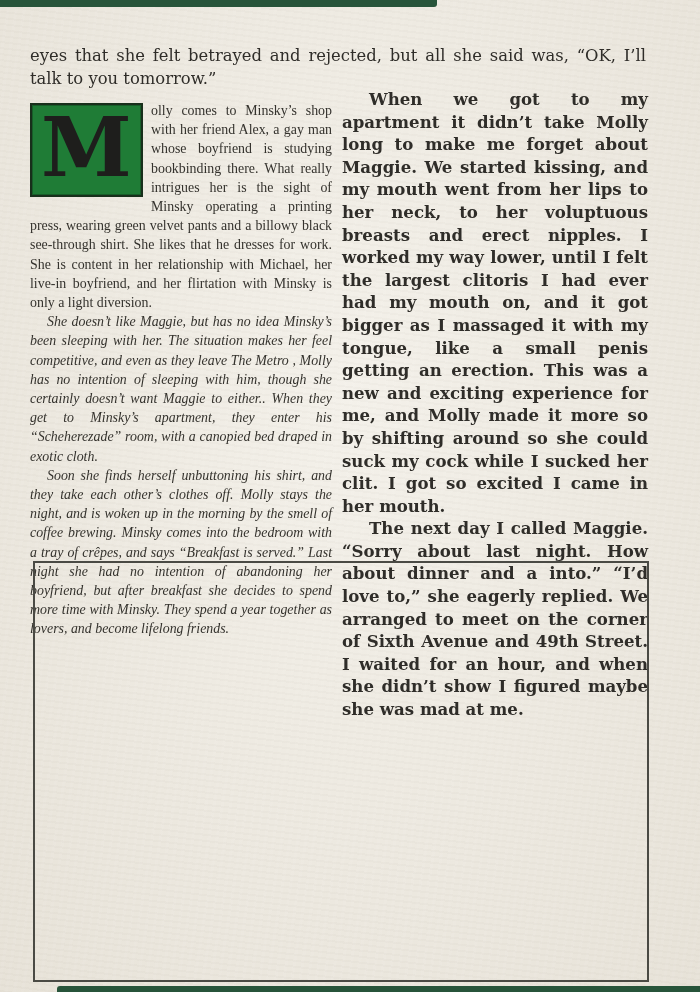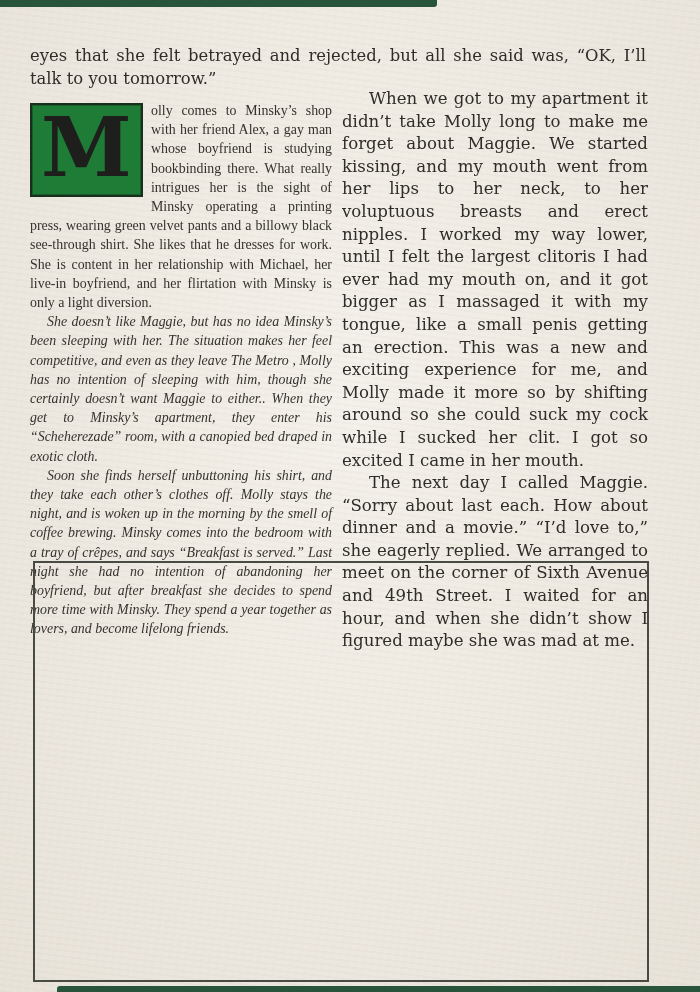--- a/index.html
+++ b/index.html
@@ -40,21 +40,21 @@
     text-align:justify; color:#34322d;
   }
   .col.right {
     width:306px; flex:0 0 306px;
     font-family:"DejaVu Serif", serif;
     font-size:16.6px; line-height:22.6px;
     text-align:justify; color:#2f2d29;
   }
   .col p { margin:0; }
   .col.left p.indent { text-indent:17px;font-style:italic; }
-  .col.right p.indent { text-indent:27px; }
+  .col.right p.indent { text-indent:27px;font-weight:bold; }
 
   .dropcap-box {
     float:left;
     width:113px; height:94px;
     box-sizing:border-box;
     border:2px solid #182f1b;
     display:flex; align-items:center; justify-content:center;
     margin:2px 8px 3px 0;
     box-shadow:inset 0 0 0 1px rgba(10,40,18,0.35);
   }
@@ -89,20 +89,20 @@
     <div class="col left">
       <p class="first"><span class="dropcap-box" id="dropcap-box" style="background: rgb(31, 124, 54);">
             <span class="dropcap">M</span>
           </span><span>olly comes to Minsky’s shop with her friend Alex, a gay man whose boyfriend is studying bookbinding there.  What really intrigues her is the sight of Minsky operating a printing press, wearing green velvet pants and a billowy black see-through shirt. She likes that he dresses for work.  She is content in her relationship with Michael, her live-in boyfriend, and her flirtation with Minsky is only a light diversion.</span></p>
       <p class="indent">She doesn’t like Maggie, but has no idea Minsky’s been sleeping with her. The situation makes her feel competitive, and even as they leave The Metro , Molly has no intention of sleeping with him, though she certainly doesn’t want Maggie to either.. When they get to Minsky’s apartment, they enter his “Scheherezade” room, with a canopied bed draped in exotic cloth.</p>
       <p class="indent">Soon she finds herself unbuttoning his shirt, and they take each other’s clothes off. Molly stays the night, and is woken up in the morning by the smell of coffee brewing. Minsky comes into the bedroom with a tray of crêpes, and says “Breakfast is served.” Last night she had no intention of abandoning her boyfriend, but after breakfast she decides to spend more time with Minsky. They spend a year together as lovers, and become lifelong friends.</p>
     </div>
 
     <div class="col right">
       <p class="indent">When we got to my apartment it didn’t take Molly long to make me forget about Maggie. We started kissing, and my mouth went from her lips to her neck, to her voluptuous breasts and erect nipples. I worked my way lower, until I felt the largest clitoris I had ever had my mouth on, and it got bigger as I massaged it with my tongue, like a small penis getting an erection. This was a new and exciting experience for me, and Molly made it more so by shifting around so she could suck my cock while I sucked her clit. I got so excited I came in her mouth.</p>
-      <p class="indent">The next day I called Maggie. “Sorry about last each. How about dinner and a movie.” “I’d love to,” she eagerly replied. We arranged to meet on the corner of Sixth Avenue and 49th Street. I waited for an hour, and when she didn’t show I figured maybe she was mad at me.</p>
+      <p class="indent">The next day I called Maggie. “Sorry about last night. How about dinner and a into.” “I’d love to,” she eagerly replied. We arranged to meet on the corner of Sixth Avenue and 49th Street. I waited for an hour, and when she didn’t show I figured maybe she was mad at me.</p>
     </div>
 
   </div>
 
   <div class="image-frame"></div>
 
 </div>
 
 </body></html>

